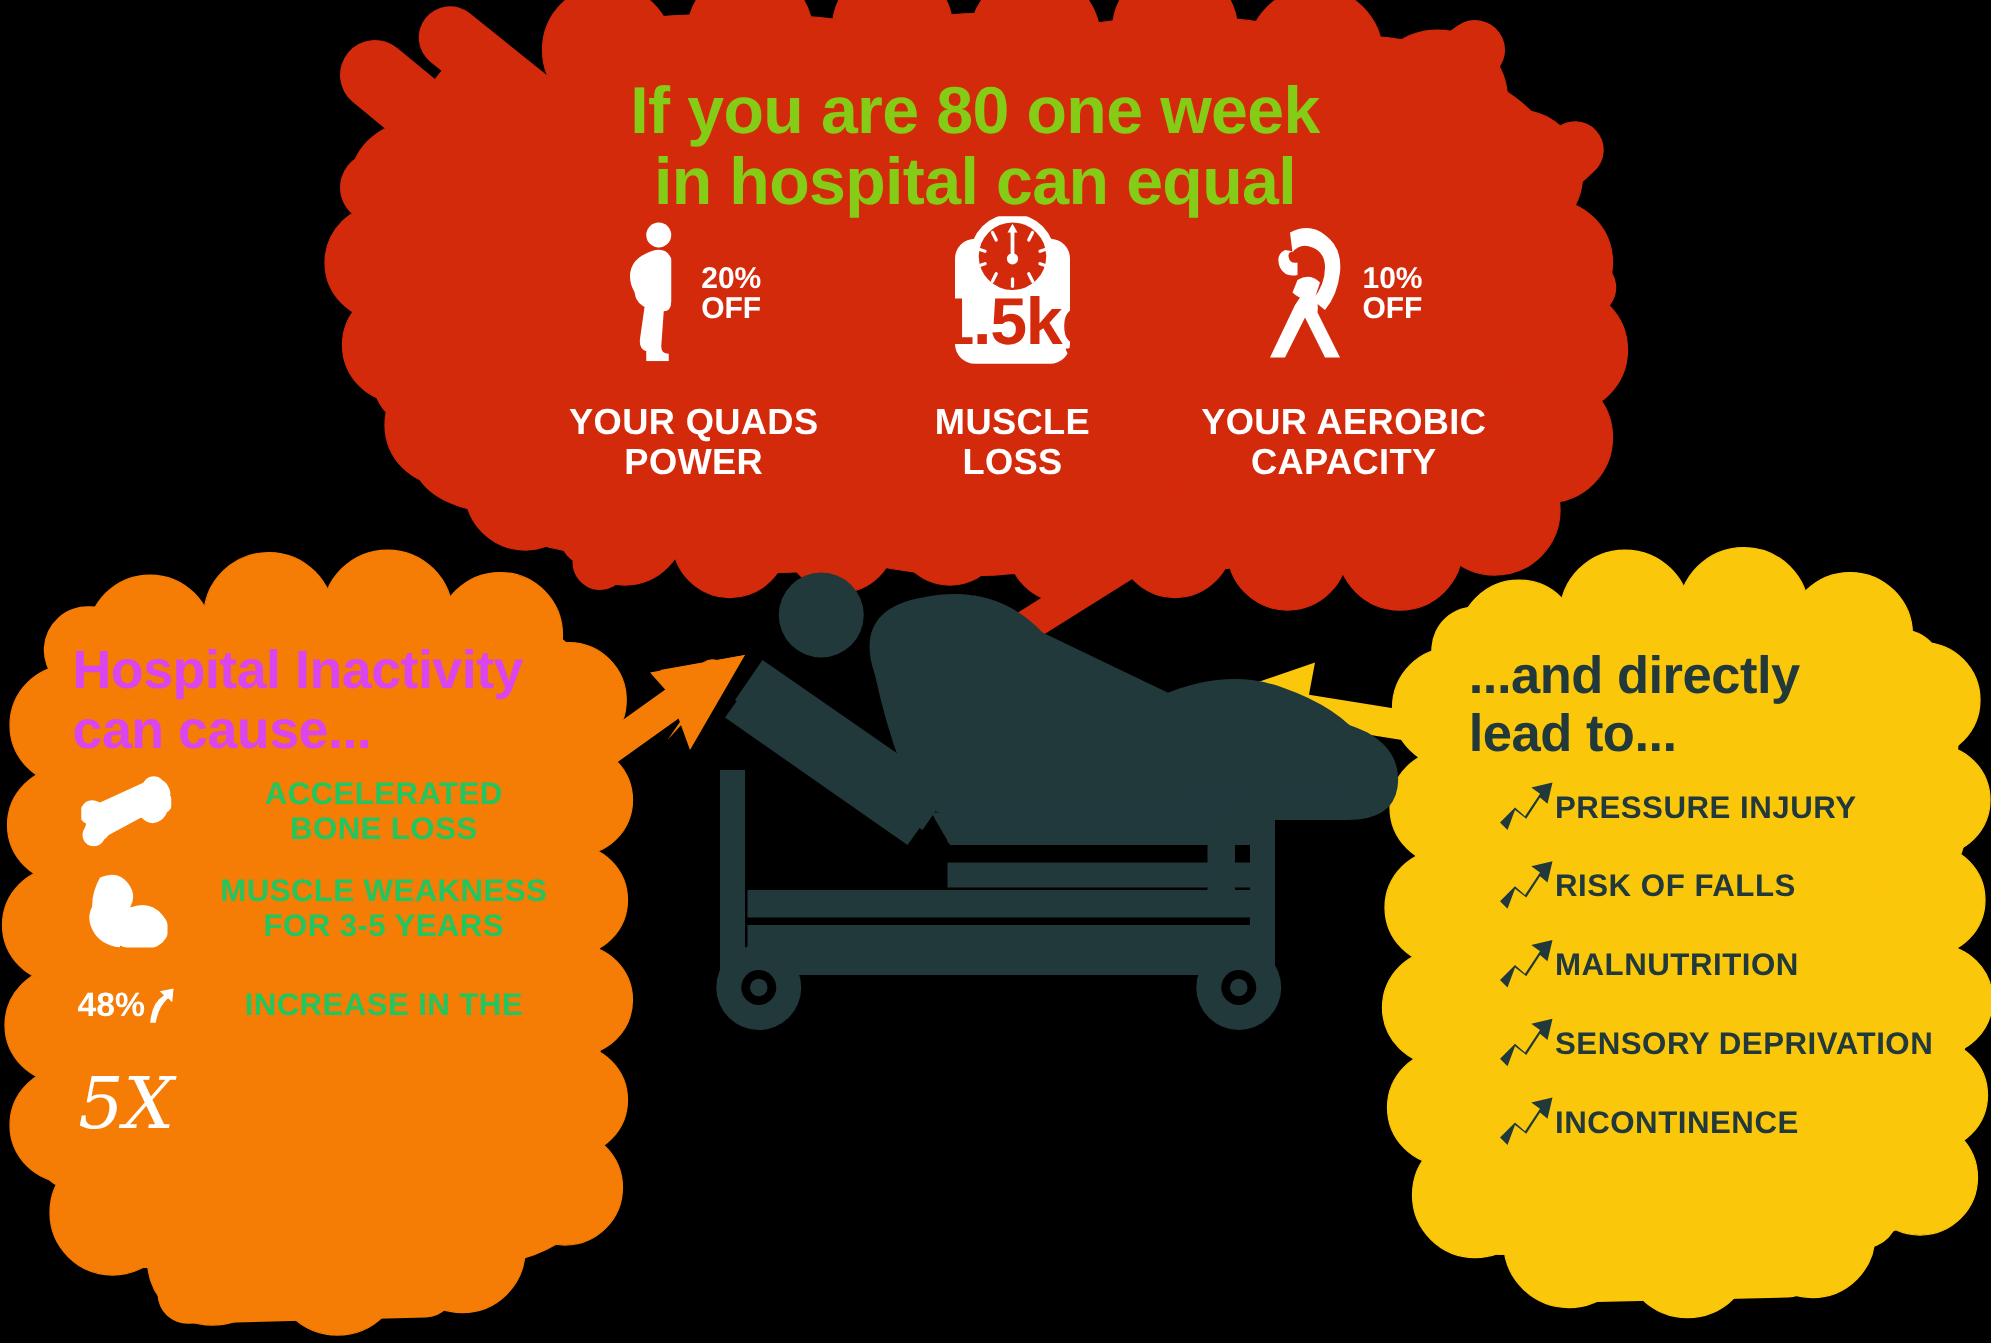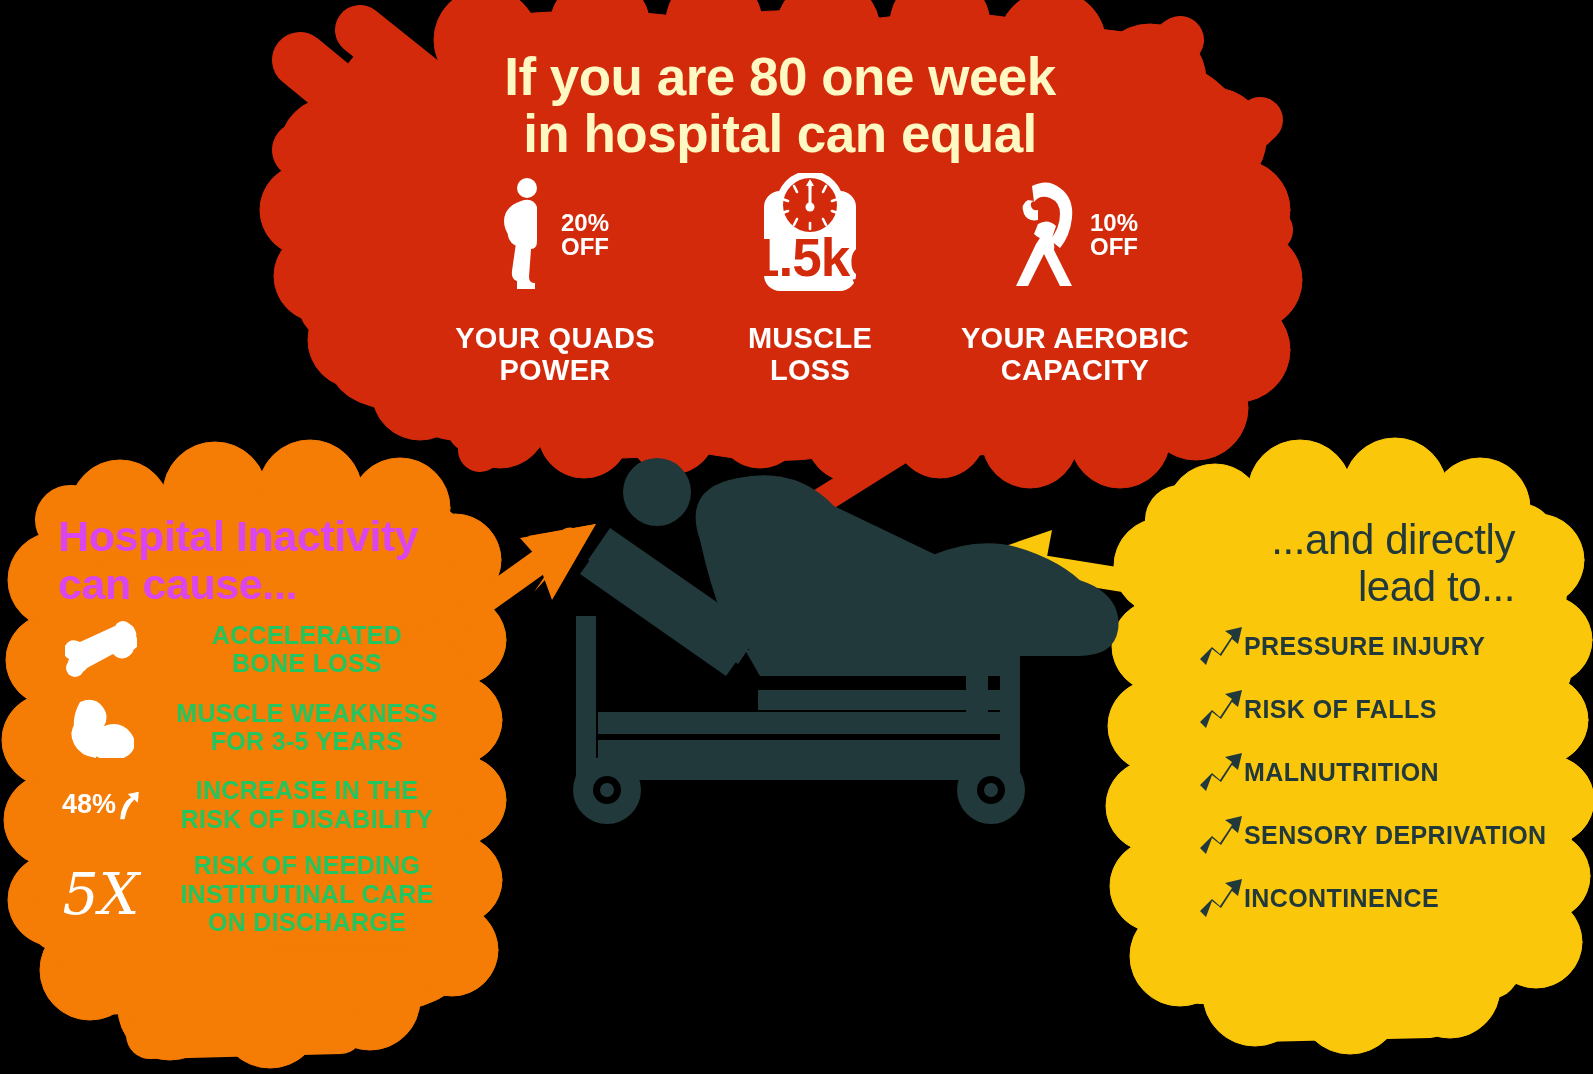--- a/index.html
+++ b/index.html
@@ -7,22 +7,22 @@
   body{
     font-family:"Liberation Sans", sans-serif;
     width:1593px;height:1074px;
     position:relative;overflow:hidden;
   }
   .stage{position:absolute;inset:0;width:1593px;height:1074px;}
   svg.layer{position:absolute;left:0;top:0;width:1593px;height:1074px;}
 
   
   .red-head{
-    position:absolute;left:430px;top:48px;width:700px;
-    text-align:center;color:#fef9c3;
+    position:absolute;left:430px;top:60px;width:700px;
+    text-align:center;color:#84cc16;
     font-size:53px;font-weight:700;line-height:1.08;
     letter-spacing:-0.5px;
   }
   .stat-row{position:absolute;left:430px;top:175px;width:800px;height:200px;}
   .stat{position:absolute;text-align:center;color:#fff;}
   .stat .icon-line{display:flex;align-items:center;justify-content:center;gap:8px;height:120px;}
   .pct{font-size:24px;font-weight:700;line-height:1.02;text-align:left;}
   .stat-label{font-size:29px;font-weight:700;line-height:1.1;margin-top:28px;letter-spacing:0.3px;}
 
   #stat-quads{left:0px;top:0px;width:250px;}
@@ -47,22 +47,22 @@
   .o-text{
     color:#22c55e;font-size:25px;font-weight:700;line-height:1.14;
     letter-spacing:0.3px;text-align:center;flex:1;
   }
   .num-badge{color:#fff;font-size:27px;font-weight:700;}
   .five-x{color:#fff;font-size:57px;font-weight:400;font-family:"DejaVu Serif",serif;font-style:italic;}
 
   
   .yellow-head{
     position:absolute;left:1175px;top:516px;width:340px;
-    color:#22393c;font-size:42px;font-weight:400;line-height:1.12;
-    text-align:right;letter-spacing:-0.4px;
+    color:#22393c;font-size:42px;font-weight:700;line-height:1.12;
+    text-align:left;letter-spacing:-0.4px;
   }
   .y-list{position:absolute;left:1198px;top:615px;width:390px;}
   .y-item{display:flex;align-items:center;height:63px;}
   .y-text{color:#22393c;font-size:25px;font-weight:700;letter-spacing:0.4px;white-space:nowrap;}
   .trend{flex:0 0 46px;}
 </style>
 </head>
 <body>
 
 <div class="stage">
@@ -365,32 +365,26 @@
 
     <div class="o-item">
       <span class="o-marker">
         <span class="num-badge">48%</span>
         <svg width="40" height="56" viewBox="0 0 40 56" fill="#fff" style="margin-left:2px;">
           <path d="M4 54 q2 -30 20 -40 l-6 -6 l20 -4 l-2 20 l-6 -6 q-14 12 -18 36 Z"></path>
         </svg>
       </span>
       <span class="o-text">
         <span>INCREASE IN THE</span><br>
-        <span>RISK OF DISABILITY</span>
       </span>
     </div>
 
     <div class="o-item">
       <span class="o-marker">
         <span class="five-x">5X</span>
-      </span>
-      <span class="o-text">
-        <span>RISK OF NEEDING</span><br>
-        <span>INSTITUTINAL CARE</span><br>
-        <span>ON DISCHARGE</span>
       </span>
     </div>
   </div>
 
   <div class="yellow-head">
     <div>...and directly</div>
     <div>lead to...</div>
   </div>
 
   <div class="y-list">

